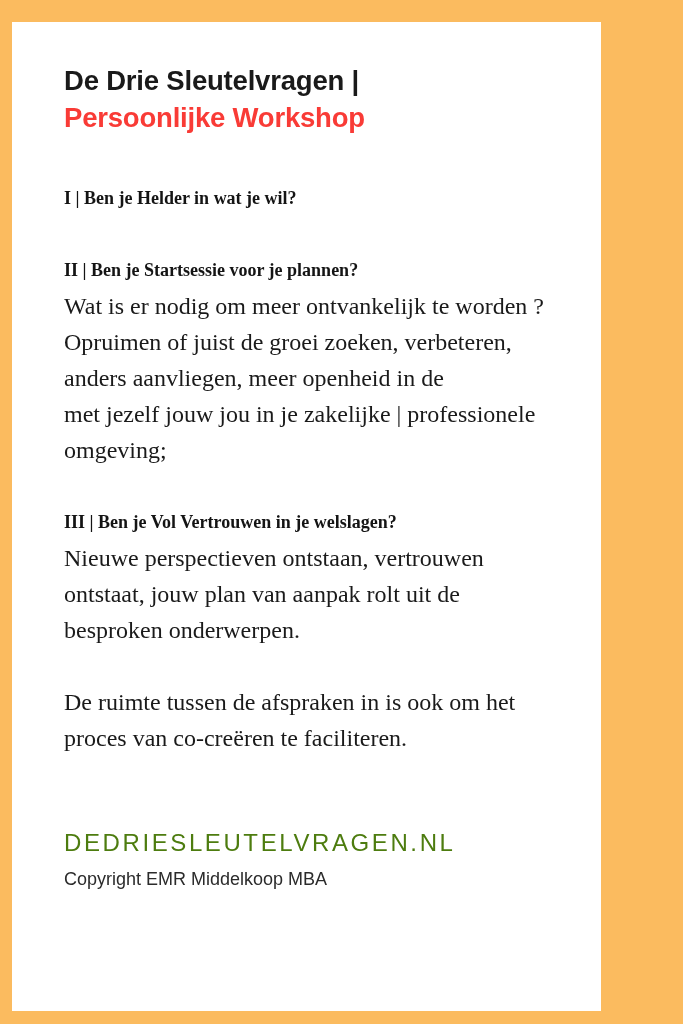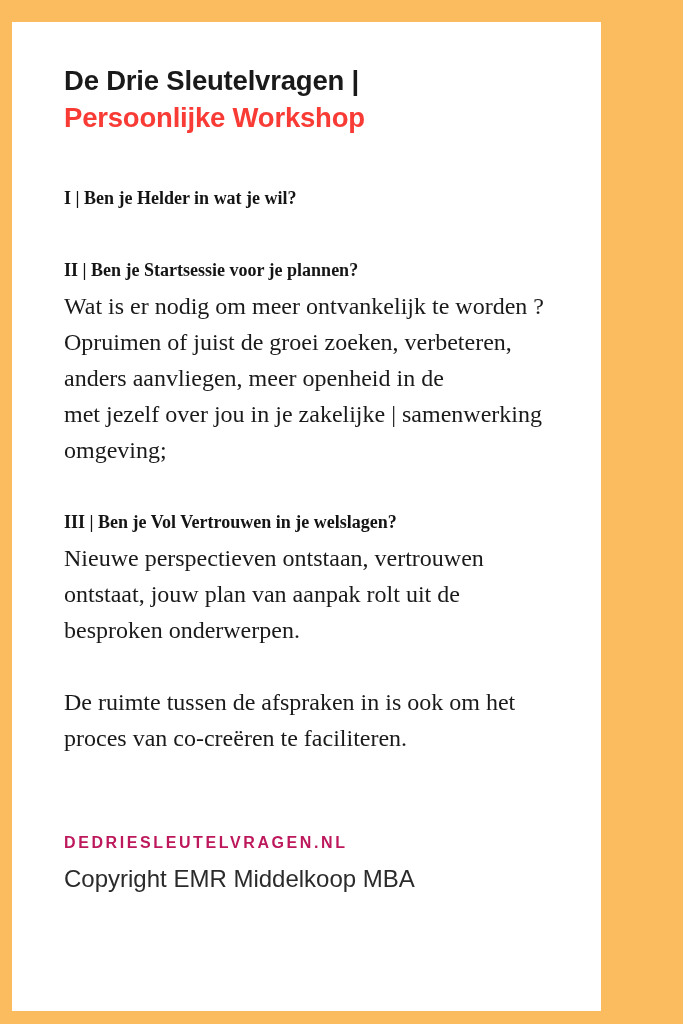--- a/index.html
+++ b/index.html
@@ -80,32 +80,32 @@
   .closing-note {
     margin-top: 36px;
   }
 
   
   .footer {
     margin-top: 72px;
   }
   .footer-url {
     font-family: "Liberation Sans Narrow", "Liberation Sans", sans-serif;
-    font-weight: bold;
-    font-size: 16px;
+    font-weight: normal;
+    font-size: 24px;
     line-height: 30px;
     letter-spacing: 2.6px;
-    color: #be185d;
+    color: #4d7c0f;
     margin: 0 0 8px 0;
     white-space: nowrap;
   }
   .footer-copyright {
     font-family: "Liberation Sans", sans-serif;
     font-weight: normal;
-    font-size: 24px;
+    font-size: 18px;
     line-height: 26px;
     color: #2b2b2b;
     margin: 0;
     white-space: nowrap;
   }
 </style>
 </head>
 <body>
 
 <div class="poster">
@@ -119,21 +119,21 @@
     <div class="section">
       <h2 class="section-heading">I | Ben je Helder in wat je wil?</h2>
     </div>
 
     <div class="section">
       <h2 class="section-heading">II | Ben je Startsessie voor je plannen?</h2>
       <p class="section-body">
         <span class="line">Wat is er nodig om meer ontvankelijk te worden ?</span>
         <span class="line">Opruimen of juist de groei zoeken, verbeteren,</span>
         <span class="line">anders aanvliegen, meer openheid in de</span>
-        <span class="line">met jezelf over jou in je zakelijke | samenwerking</span>
+        <span class="line">met jezelf jouw jou in je zakelijke | professionele</span>
         <span class="line">omgeving;</span>
       </p>
     </div>
 
     <div class="section">
       <h2 class="section-heading">III | Ben je Vol Vertrouwen in je welslagen?</h2>
       <p class="section-body">
         <span class="line">Nieuwe perspectieven ontstaan, vertrouwen</span>
         <span class="line">ontstaat, jouw plan van aanpak rolt uit de</span>
         <span class="line">besproken onderwerpen.</span>

